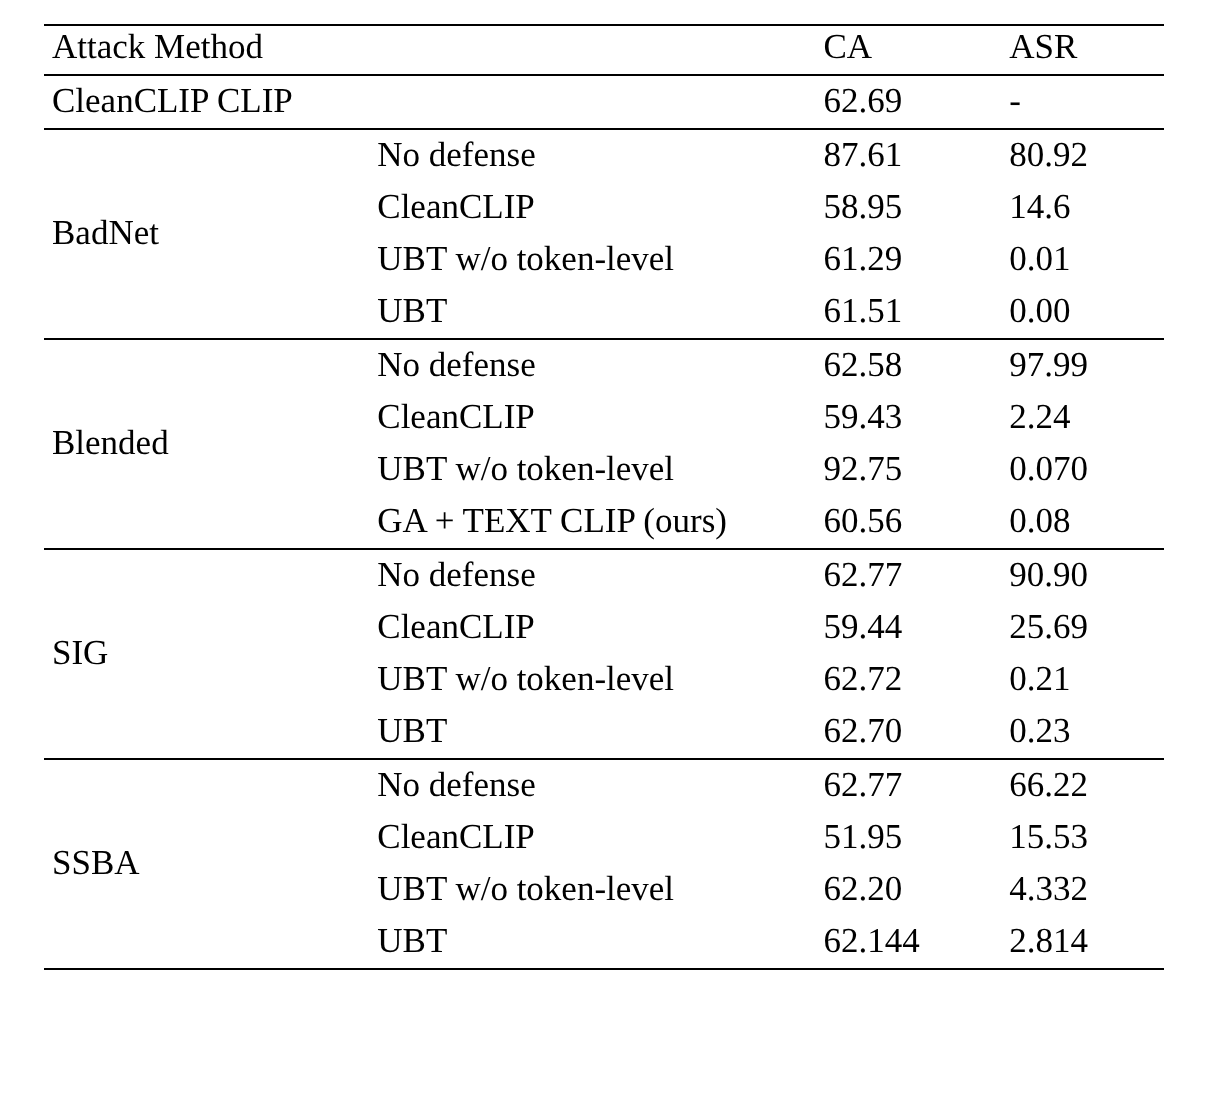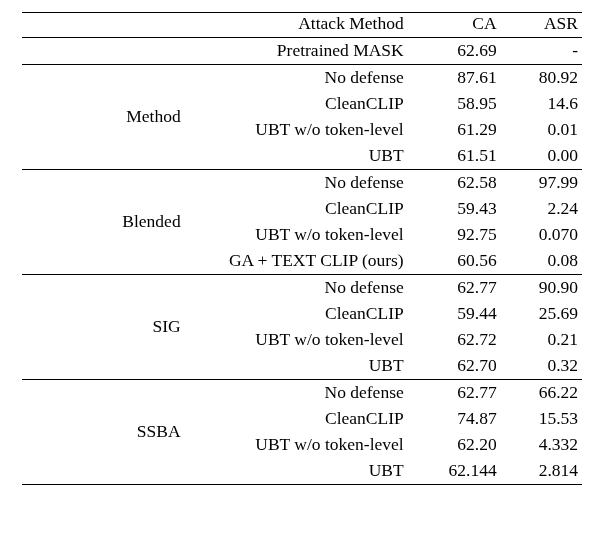--- a/index.html
+++ b/index.html
@@ -14,21 +14,21 @@
       width: 604px;
       height: 548px;
       padding: 12px 22px;
       color: #000;
     }
     table {
       border-collapse: collapse;
       width: 100%;
     }
     td, th {
-      text-align: right;
+      text-align: left;
       padding: 2.5px 4px;
       font-weight: normal;
       vertical-align: middle;
     }
     th {
        padding-top: 0px;
     }
     .col-attack {
       width: 140px;
     }
@@ -63,26 +63,26 @@
   </colgroup>
   <thead>
     <tr class="rule-top">
       <th colspan="2">Attack Method</th>
       <th>CA</th>
       <th>ASR</th>
     </tr>
   </thead>
   <tbody id="tbody">
   <tr class="rule-mid">
-        <td colspan="2">Pretrained MASK</td>
+        <td colspan="2">CleanCLIP CLIP</td>
         <td>62.69</td>
         <td>-</td>
       </tr>
       <tr class="rule-mid">
-        <td rowspan="4">Method</td>
+        <td rowspan="4">BadNet</td>
         <td>No defense</td>
         <td>87.61</td>
         <td>80.92</td>
       </tr>
       <tr>
         <td>CleanCLIP</td>
         <td>58.95</td>
         <td>14.6</td>
       </tr>
       <tr>
@@ -128,31 +128,31 @@
         <td>25.69</td>
       </tr>
       <tr>
         <td>UBT w/o token-level</td>
         <td>62.72</td>
         <td>0.21</td>
       </tr>
       <tr>
         <td>UBT</td>
         <td>62.70</td>
-        <td>0.32</td>
+        <td>0.23</td>
       </tr>
       <tr class="rule-mid">
         <td rowspan="4">SSBA</td>
         <td>No defense</td>
         <td>62.77</td>
         <td>66.22</td>
       </tr>
       <tr>
         <td>CleanCLIP</td>
-        <td>74.87</td>
+        <td>51.95</td>
         <td>15.53</td>
       </tr>
       <tr>
         <td>UBT w/o token-level</td>
         <td>62.20</td>
         <td>4.332</td>
       </tr>
       <tr class="rule-bot">
         <td>UBT</td>
         <td>62.144</td>

